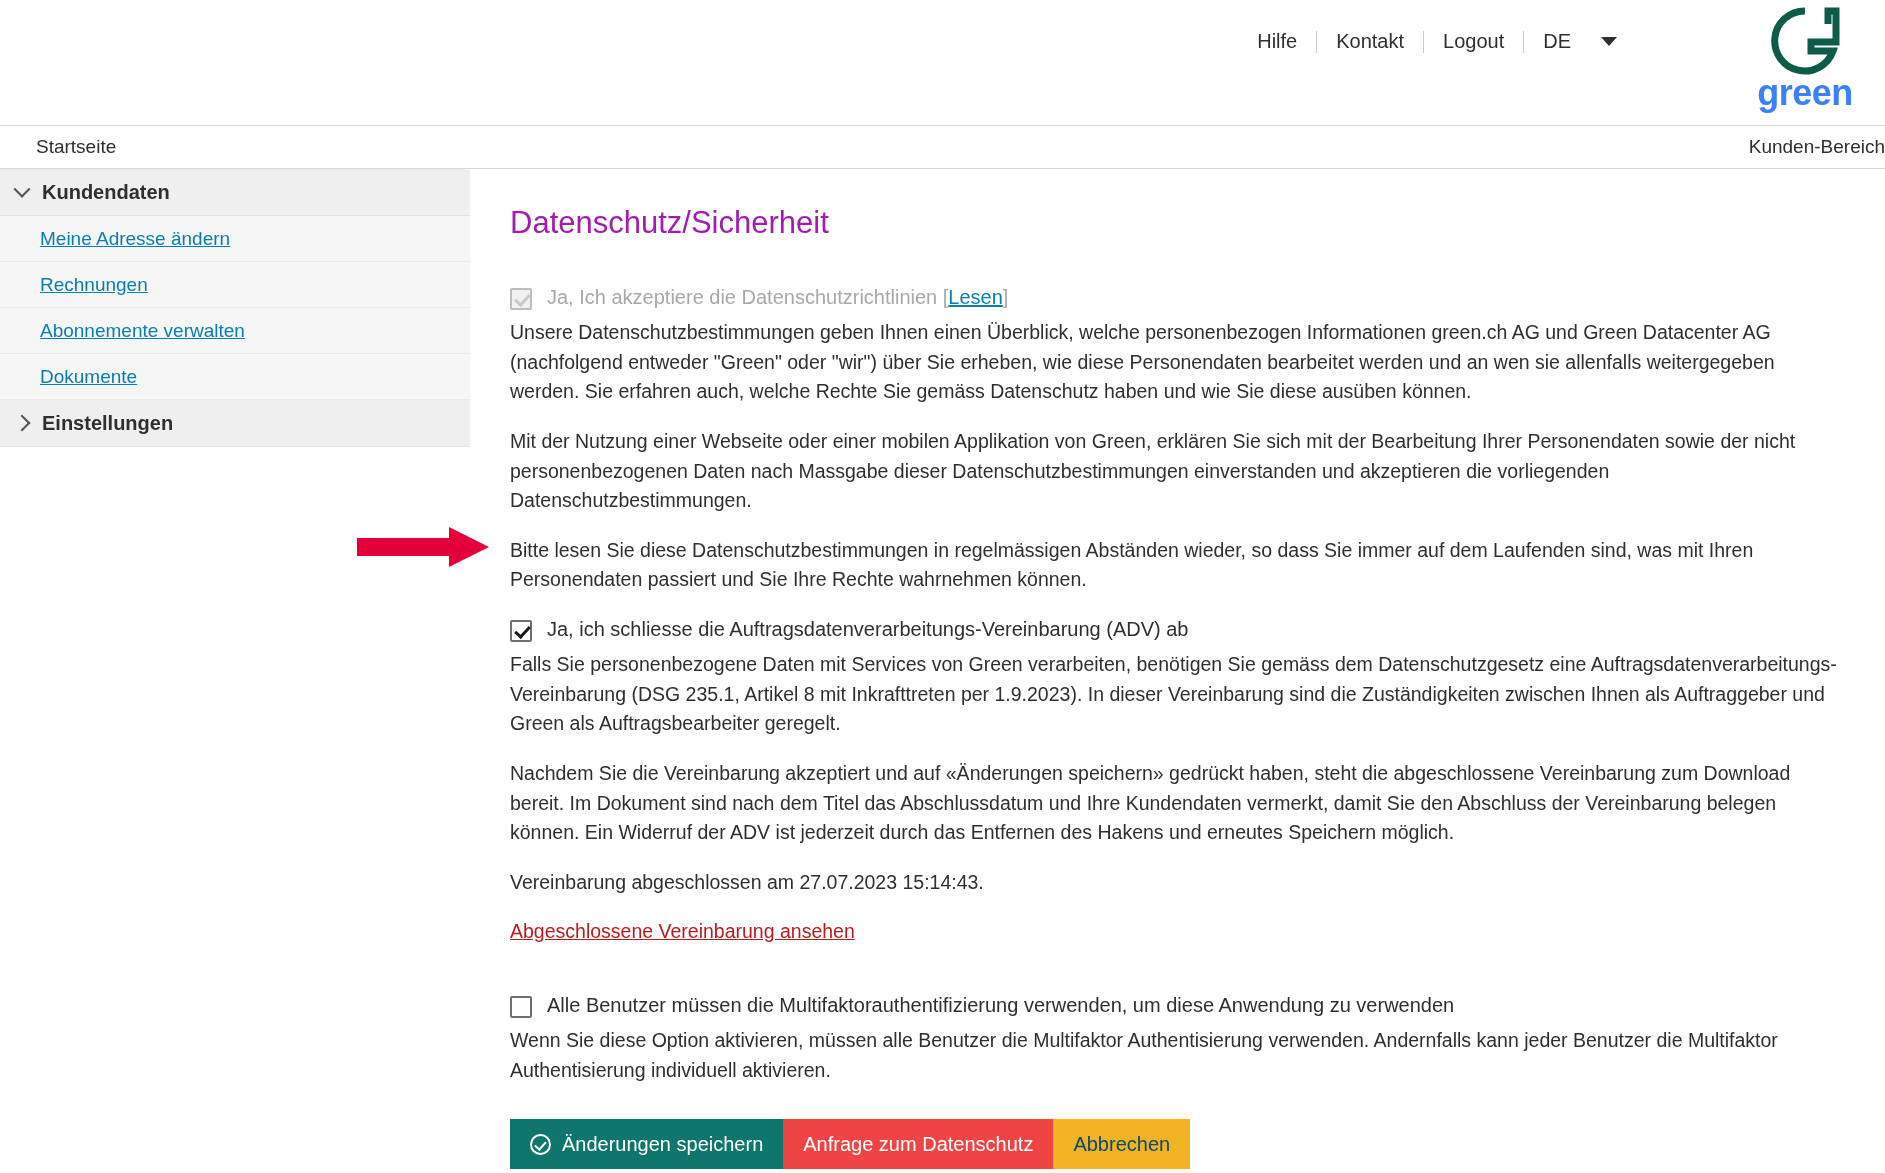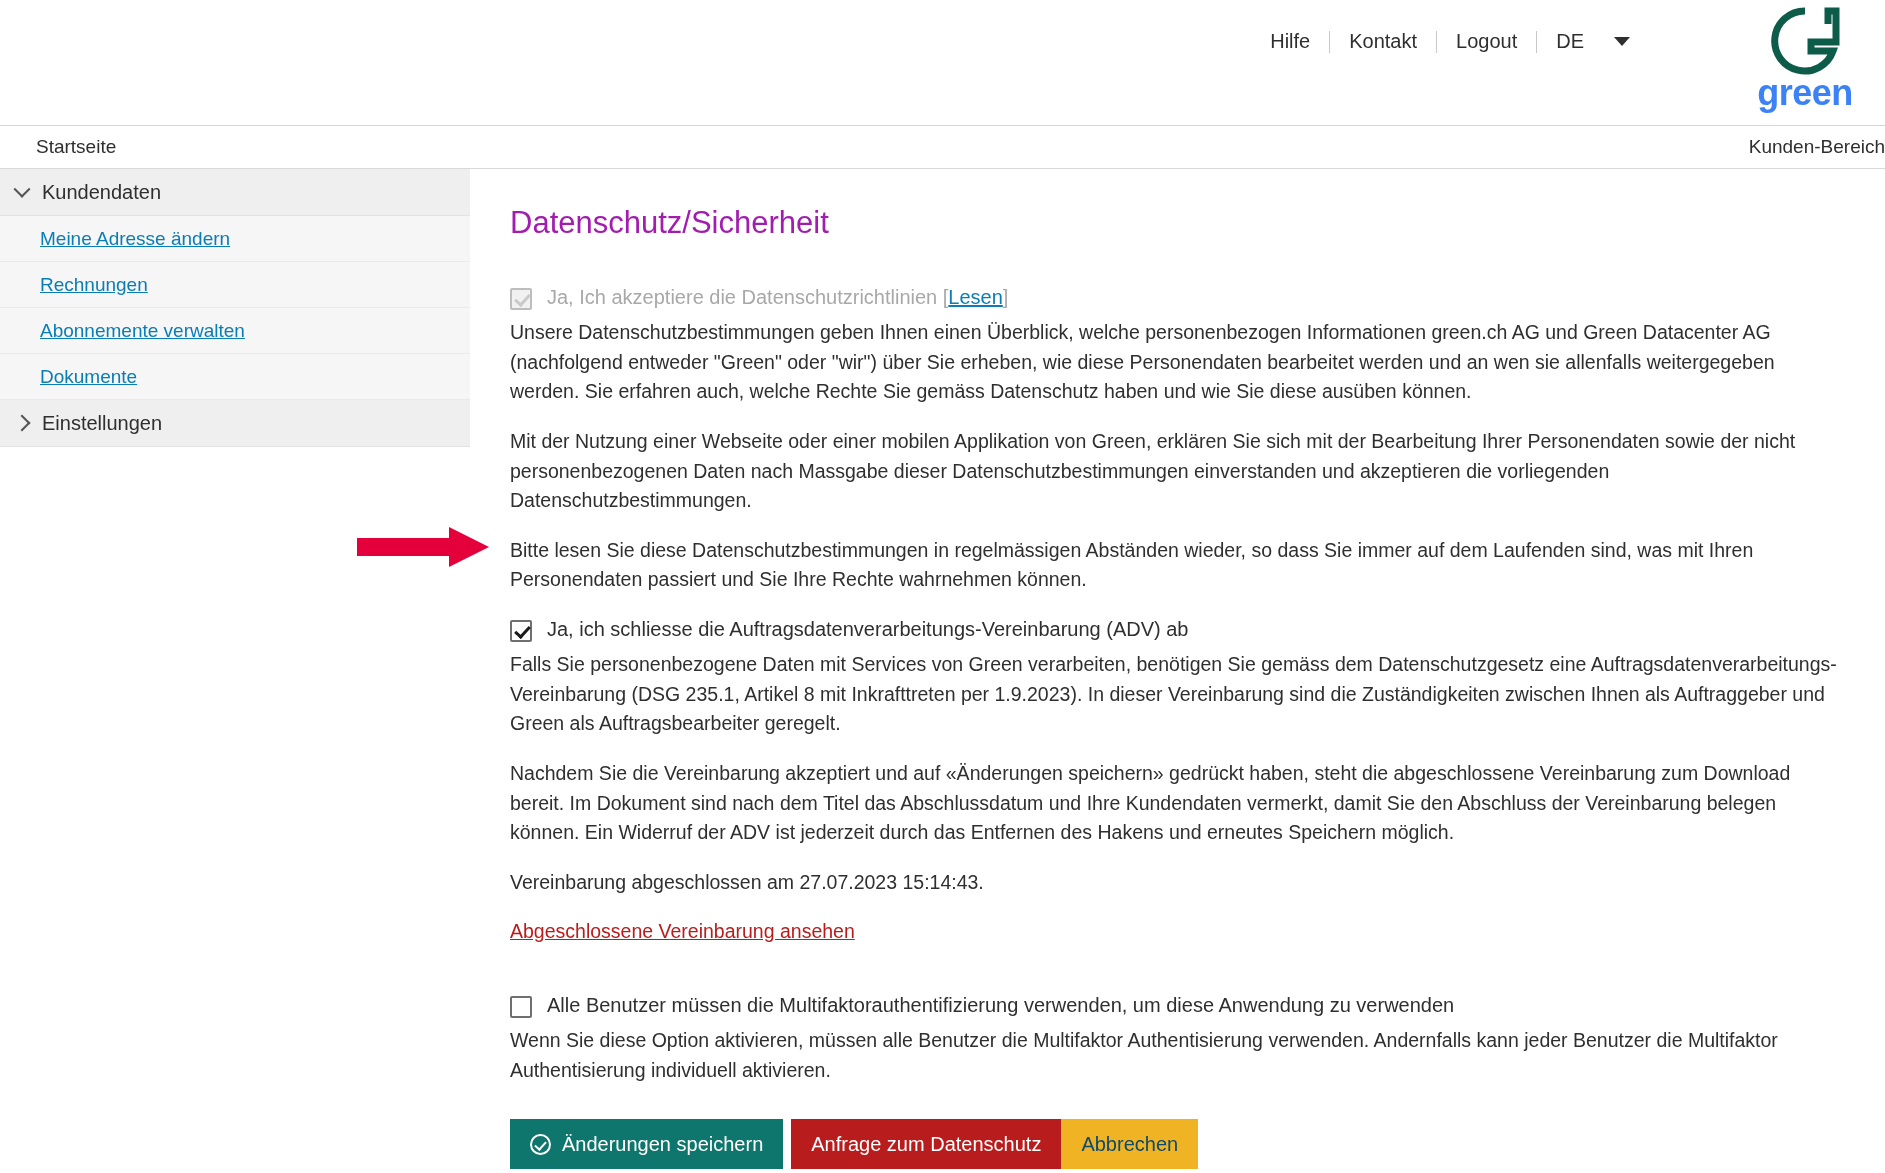--- a/index.html
+++ b/index.html
@@ -15,21 +15,21 @@
   
   .topbar {
     position: relative;
     height: 126px;
     border-bottom: 1px solid #d8d8d8;
     background: #ffffff;
   }
   .top-links {
     position: absolute;
     top: 30px;
-    right: 255px;
+    right: 268px;
     display: flex;
     align-items: center;
     gap: 0;
     font-size: 20px;
   }
   .top-links a {
     color: #2f2f2f;
     text-decoration: none;
     padding: 0 19px;
   }
@@ -103,21 +103,21 @@
     background: #ffffff;
   }
   .sb-section {
     background: #efefef;
     border-bottom: 1px solid #e2e2e2;
     display: flex;
     align-items: center;
     gap: 14px;
     padding: 12px 0 12px 16px;
     font-size: 20px;
-    font-weight: normal;
+    font-weight: bold;
     color: #2f2f2f;
     height: 47px;
   }
   .chev {
     display: inline-block;
     width: 12px; height: 12px;
     border-right: 2px solid #555;
     border-bottom: 2px solid #555;
   }
   .chev.down { transform: rotate(45deg) translate(-2px,-2px); }
@@ -220,21 +220,21 @@
     font-size: 20px;
     font-family: "Liberation Sans", sans-serif;
     height: 50px;
     padding: 0 20px;
     display: flex;
     align-items: center;
     gap: 11px;
     cursor: pointer;
   }
   .btn-save { background: #0f766e; color: #ffffff; }
-  .btn-green { background: #b91c1c; color: #ffffff; margin-left: 8px; }
+  .btn-green { background: #ef4444; color: #ffffff; }
   .btn-cancel { background: #f0b323; color: #0c4a6e; }
   .circ-check {
     width: 21px; height: 21px;
     border-radius: 50%;
     border: 2px solid #ffffff;
     position: relative;
     display: inline-block;
   }
   .circ-check::after {
     content: "";

